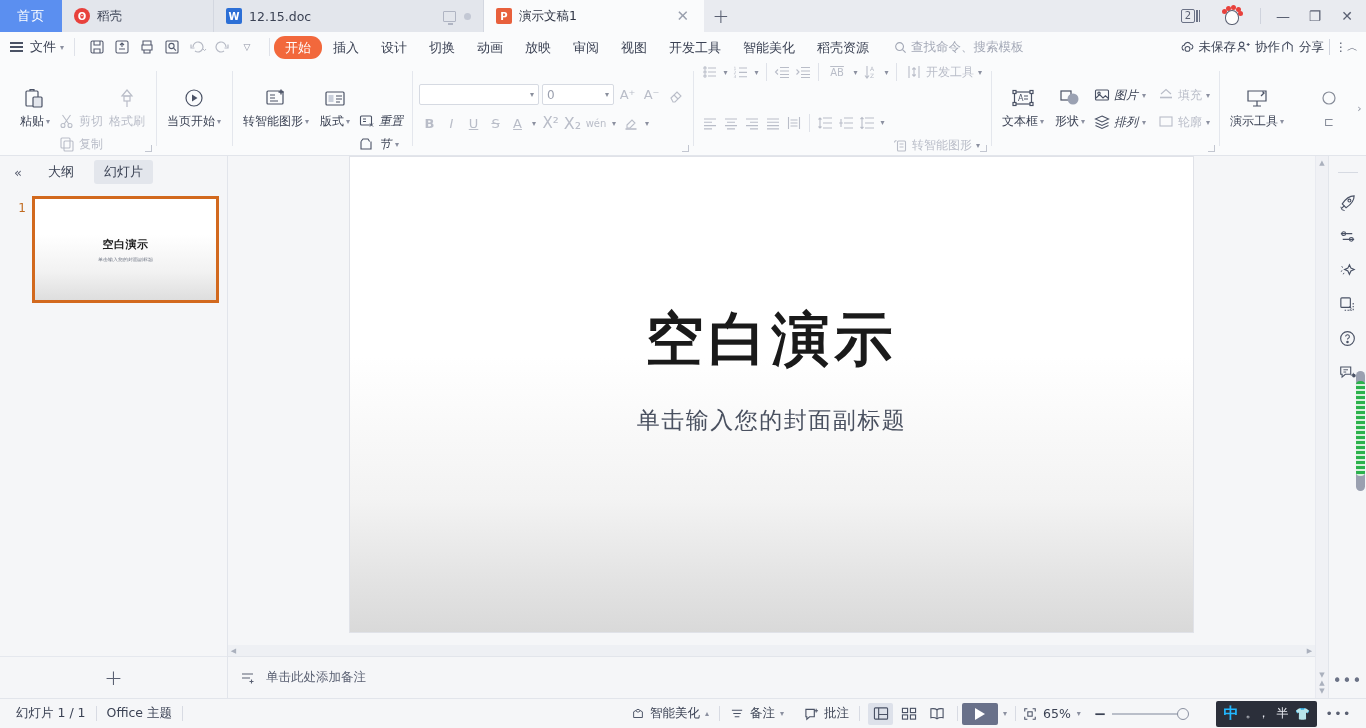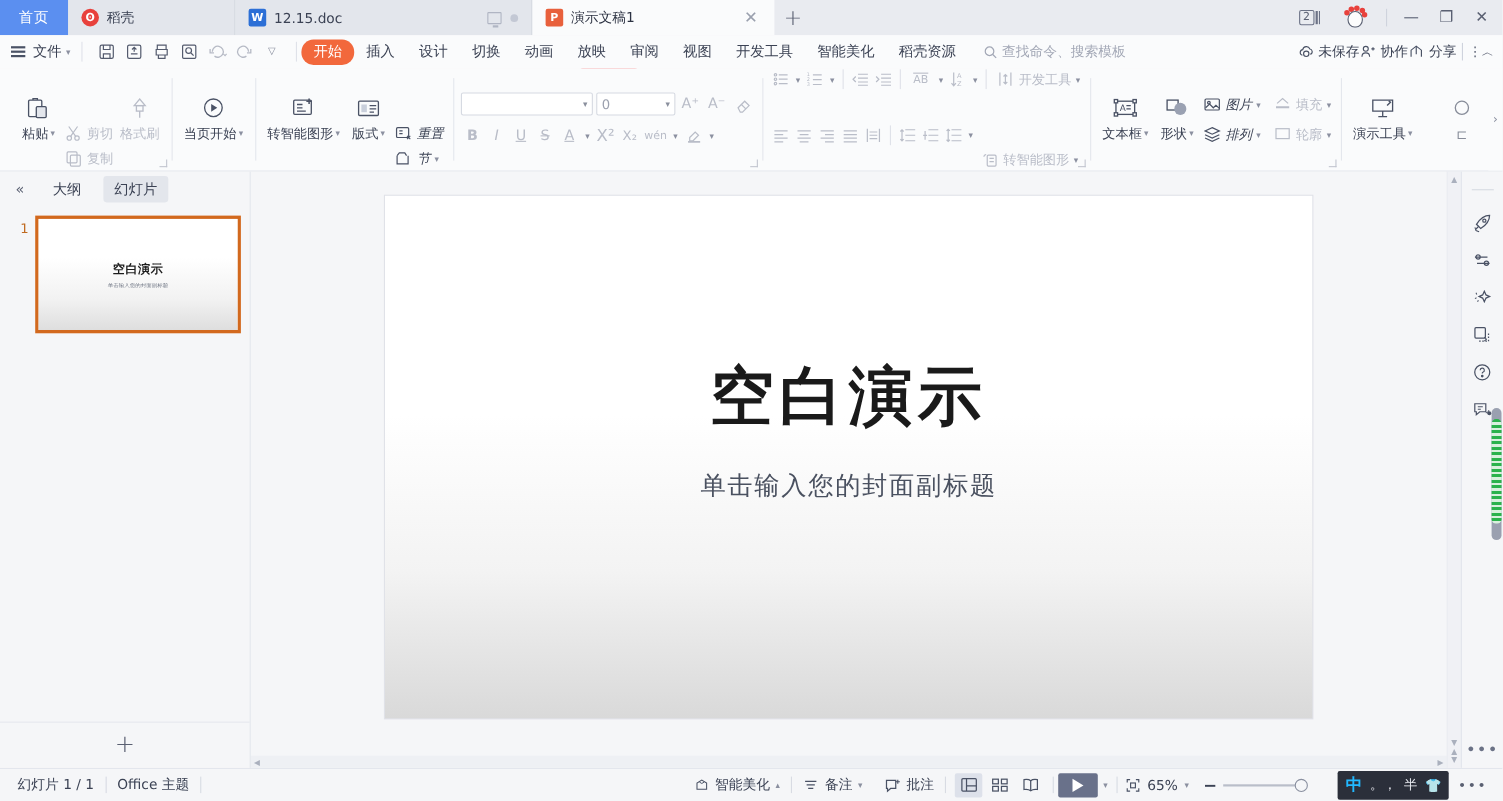--- a/index.html
+++ b/index.html
@@ -524,21 +524,21 @@
         <div class="fmt-row">
           <div class="fbtn" style="font-weight:bold;">B</div>
           <div class="fbtn" style="font-style:italic;">I</div>
           <div class="fbtn" style="text-decoration:underline;">U</div>
           <div class="fbtn" style="text-decoration:line-through;">S</div>
           <div class="fbtn" style="text-decoration:underline;">A</div>
           <div class="fbtn" style="width:10px;">
               <span class="caret">▾</span>
             </div>
           <div class="fbtn" style="font-size:15px;">X²</div>
-          <div class="fbtn" style="font-size:12px;">X₂</div>
+          <div class="fbtn" style="font-size:16px;">X₂</div>
           <div class="fbtn" style="font-size:10px;width:24px;">wén</div>
           <div class="fbtn" style="width:10px;">
               <span class="caret">▾</span>
             </div>
           <div class="fbtn">
             <svg class="ico" viewBox="0 0 16 16" fill="none" stroke="#b9bdc8" stroke-width="1.1">
               <path d="M4 10l5-5 3 3-5 5H4z"></path>
                 <path d="M2.5 14h11" stroke-width="1.6"></path>
             </svg>
           </div>
@@ -801,20 +801,27 @@
         <div class="slide">
           <div class="slide-title">空白演示</div>
           <div class="slide-sub">单击输入您的封面副标题</div>
         </div>
       </div>
       <div class="hscroll">
         <span class="arrow">◀</span>
         <span class="track"></span>
         <span class="arrow">▶</span>
       </div>
+      <div class="notes">
+        <svg width="17" height="15" viewBox="0 0 17 15" fill="none" stroke="#5a6072" stroke-width="1.2">
+          <path d="M2 4h11M2 8h8"></path>
+            <path d="M11.5 9.5v4M9.5 11.5h4" stroke-width="1.1"></path>
+        </svg>
+        <span class="notes-txt">单击此处添加备注</span>
+      </div>
     </div>
 
     <div class="vscroll">
       <span class="vs-arrow">▲</span>
       <span class="vs-mid"></span>
       <span class="vs-arrow">▼</span>
       <span class="vs-arrow">▲</span>
       <span class="vs-arrow">▼</span>
     </div>
 

